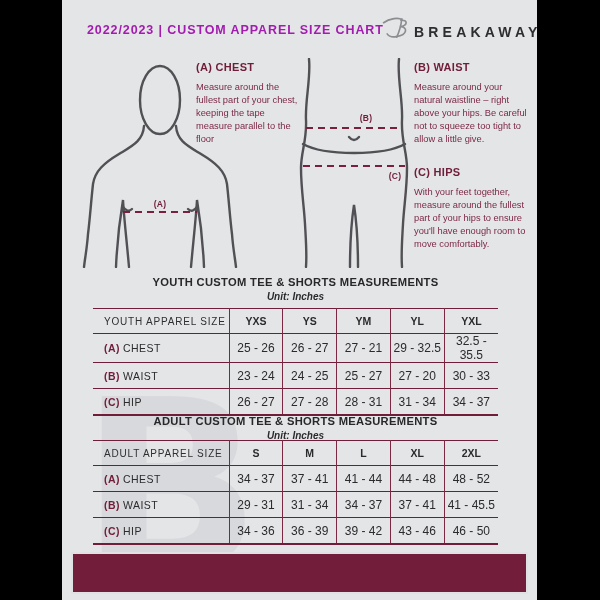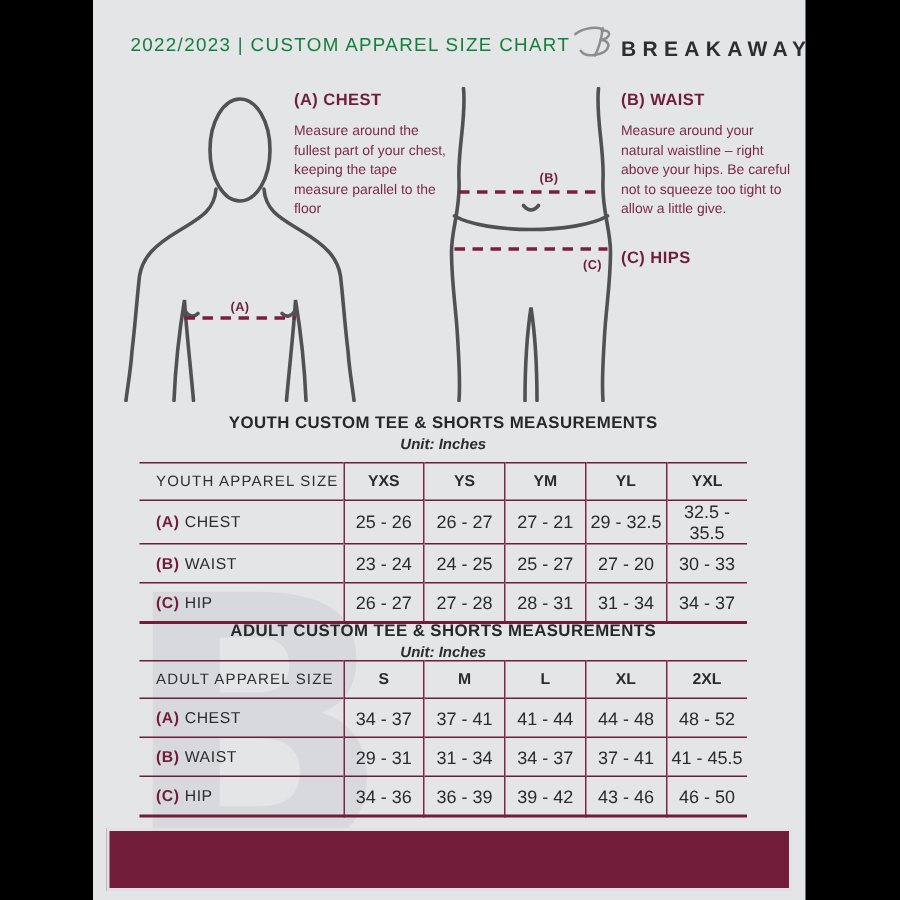--- a/index.html
+++ b/index.html
@@ -5,22 +5,22 @@
   html,body{margin:0;padding:0;}
   body{width:600px;height:600px;background:#000;font-family:"Liberation Sans",sans-serif;overflow:hidden;}
   .canvas{position:relative;width:600px;height:600px;background:#000;}
   .paper{position:absolute;left:62px;top:0;width:475px;height:600px;background:#e4e5e7;overflow:hidden;}
 
   
   .watermark{position:absolute;left:18px;top:368px;font-size:238px;line-height:1;font-weight:bold;
     color:rgba(70,70,80,0.07);z-index:0;font-family:"DejaVu Sans",sans-serif;}
 
   
-  .header-title{position:absolute;left:25px;top:23px;font-size:12.5px;font-weight:normal;
-    letter-spacing:0.9px;color:#15803d;z-index:2;}
+  .header-title{position:absolute;left:25px;top:23px;font-size:12.5px;font-weight:bold;
+    letter-spacing:0.9px;color:#a21caf;z-index:2;}
   .logo{position:absolute;left:320px;top:14px;z-index:2;}
   .brand{position:absolute;left:352px;top:24px;font-size:14px;font-weight:bold;letter-spacing:4.2px;color:#2e2e30;z-index:2;}
 
   
   .fig{position:absolute;z-index:1;}
   .fig path,.fig ellipse{fill:none;stroke:#515155;stroke-width:2.4;stroke-linecap:round;}
   .fig .dash{stroke:#7a1f3c;stroke-width:2.2;stroke-dasharray:7 5;stroke-linecap:butt;}
   .fig text{font:bold 8.5px "Liberation Sans",sans-serif;fill:#701d38;letter-spacing:0.3px;}
 
   
@@ -106,20 +106,21 @@
     <div class="guide guide-a">
       <p class="guide-heading">(A) CHEST</p>
       <p class="guide-body">Measure around the fullest part of your chest, keeping the tape measure parallel to the floor</p>
     </div>
     <div class="guide guide-b">
       <p class="guide-heading">(B) WAIST</p>
       <p class="guide-body">Measure around your natural waistline – right above your hips. Be careful not to squeeze too tight to allow a little give.</p>
     </div>
     <div class="guide guide-c">
       <p class="guide-heading">(C) HIPS</p>
+      <p class="guide-body">With your feet together, measure around the fullest part of your hips to ensure you'll have enough room to move comfortably.</p>
     </div>
 
     <div class="tbl-title youth-title">YOUTH CUSTOM TEE &amp; SHORTS MEASUREMENTS</div>
     <div class="tbl-unit youth-unit">Unit: Inches</div>
     <table class="size-table youth-table">
       <colgroup>
           <col class="c0">
           <col class="cv">
           <col class="cv">
           <col class="cv">

